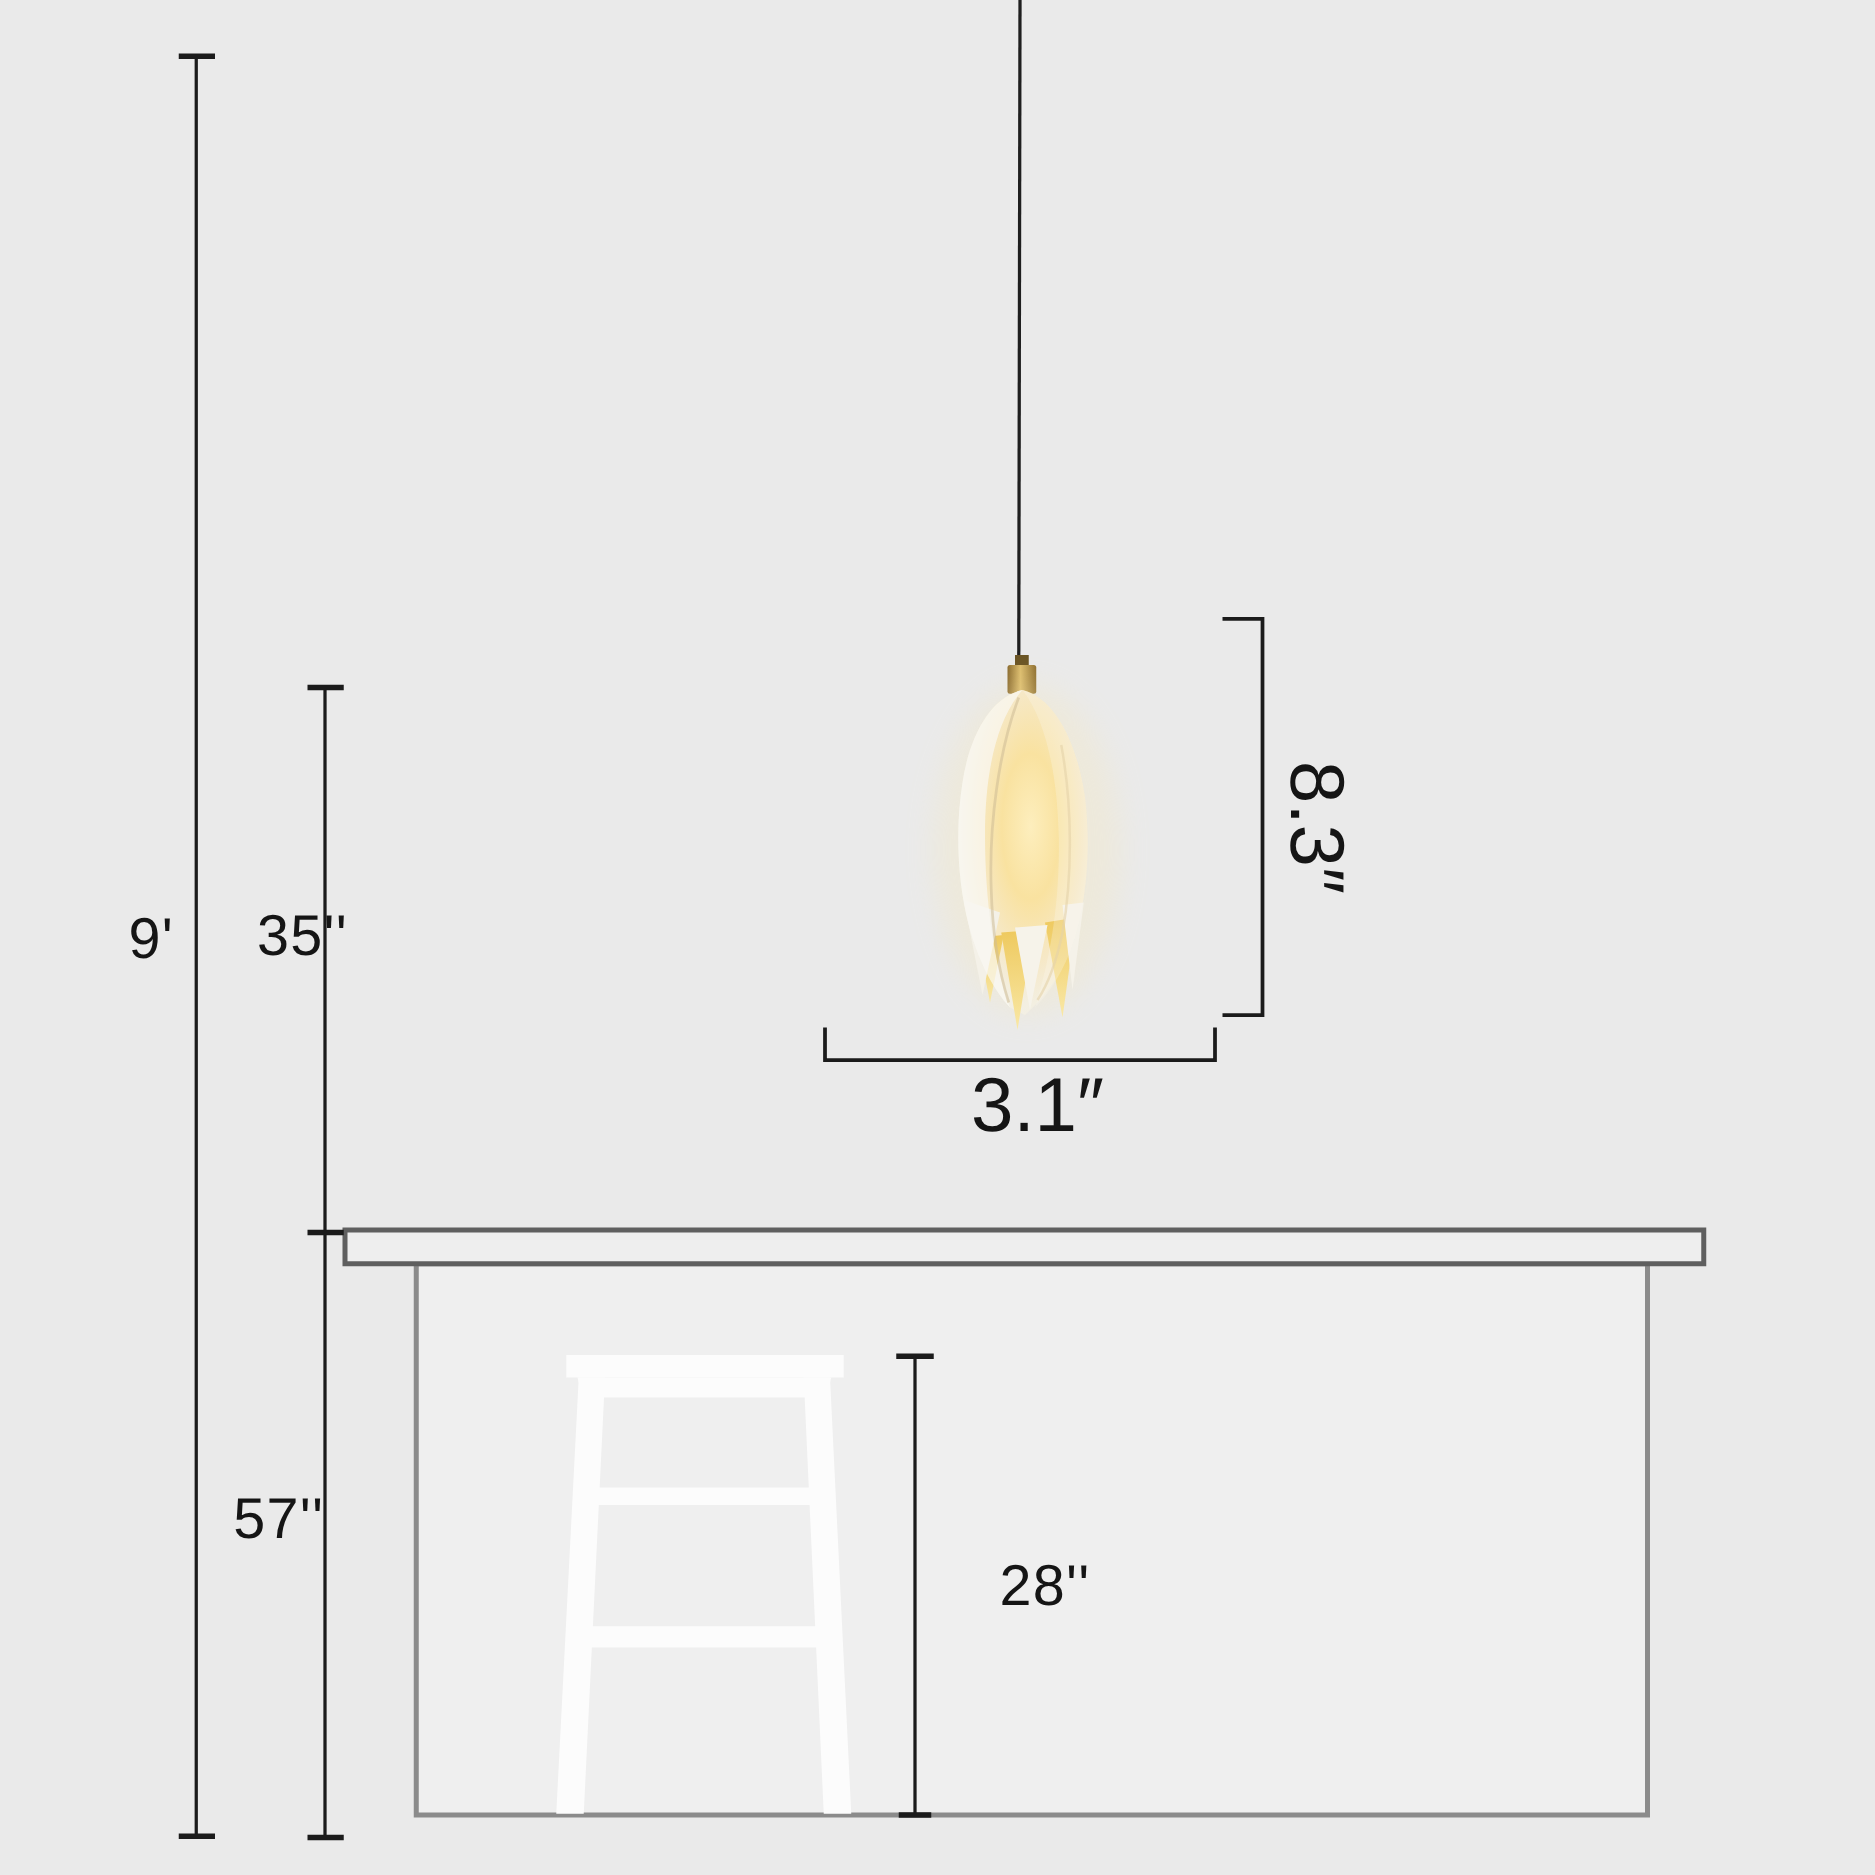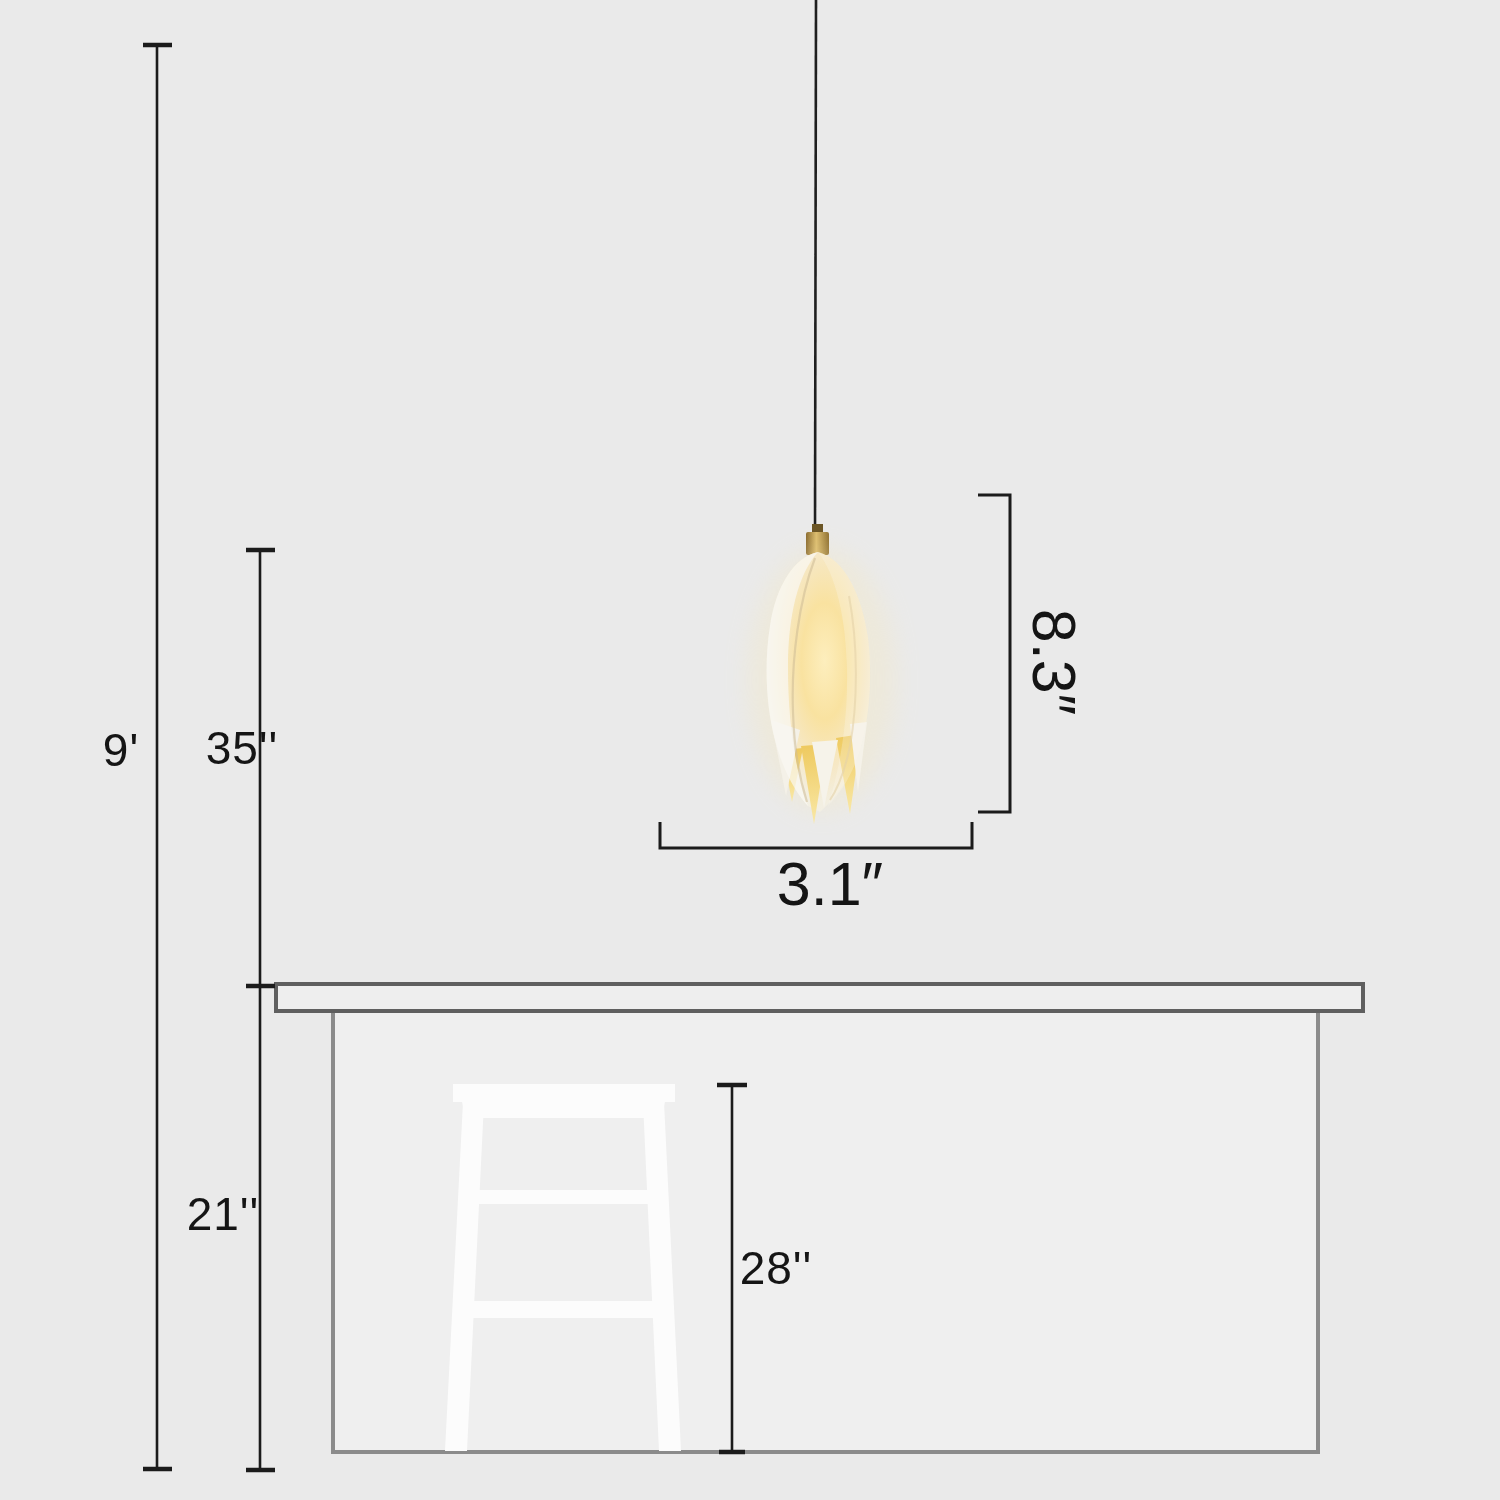--- a/index.html
+++ b/index.html
@@ -137,20 +137,20 @@
         <line x1="717" y1="1085" x2="747" y2="1085" stroke-width="4.5"></line>
         <line x1="719" y1="1452" x2="745" y2="1452" stroke-width="4.5"></line>
       </g>
     </g>
   </svg>
 
   <div class="dim-label" style="left:121px; top:750px;">9'</div>
 
   <div class="dim-label" style="left:223px; top:748px;margin-left:19px;">35''</div>
 
-  <div class="dim-label" style="left:223px; top:1214px;">21''</div>
+  <div class="dim-label" style="left:223px; top:1214px;">57''</div>
 
-  <div class="dim-label" style="left:776px; top:1268px;">28''</div>
+  <div class="dim-label" style="left:836px; top:1268px;">28''</div>
 
   <div class="dim-label big rot" style="left:1053px; top:662px;">8.3″</div>
 
   <div class="dim-label big" style="left:830px; top:884px;text-align:center;">3.1″</div>
 </div>
 
 </body></html>

